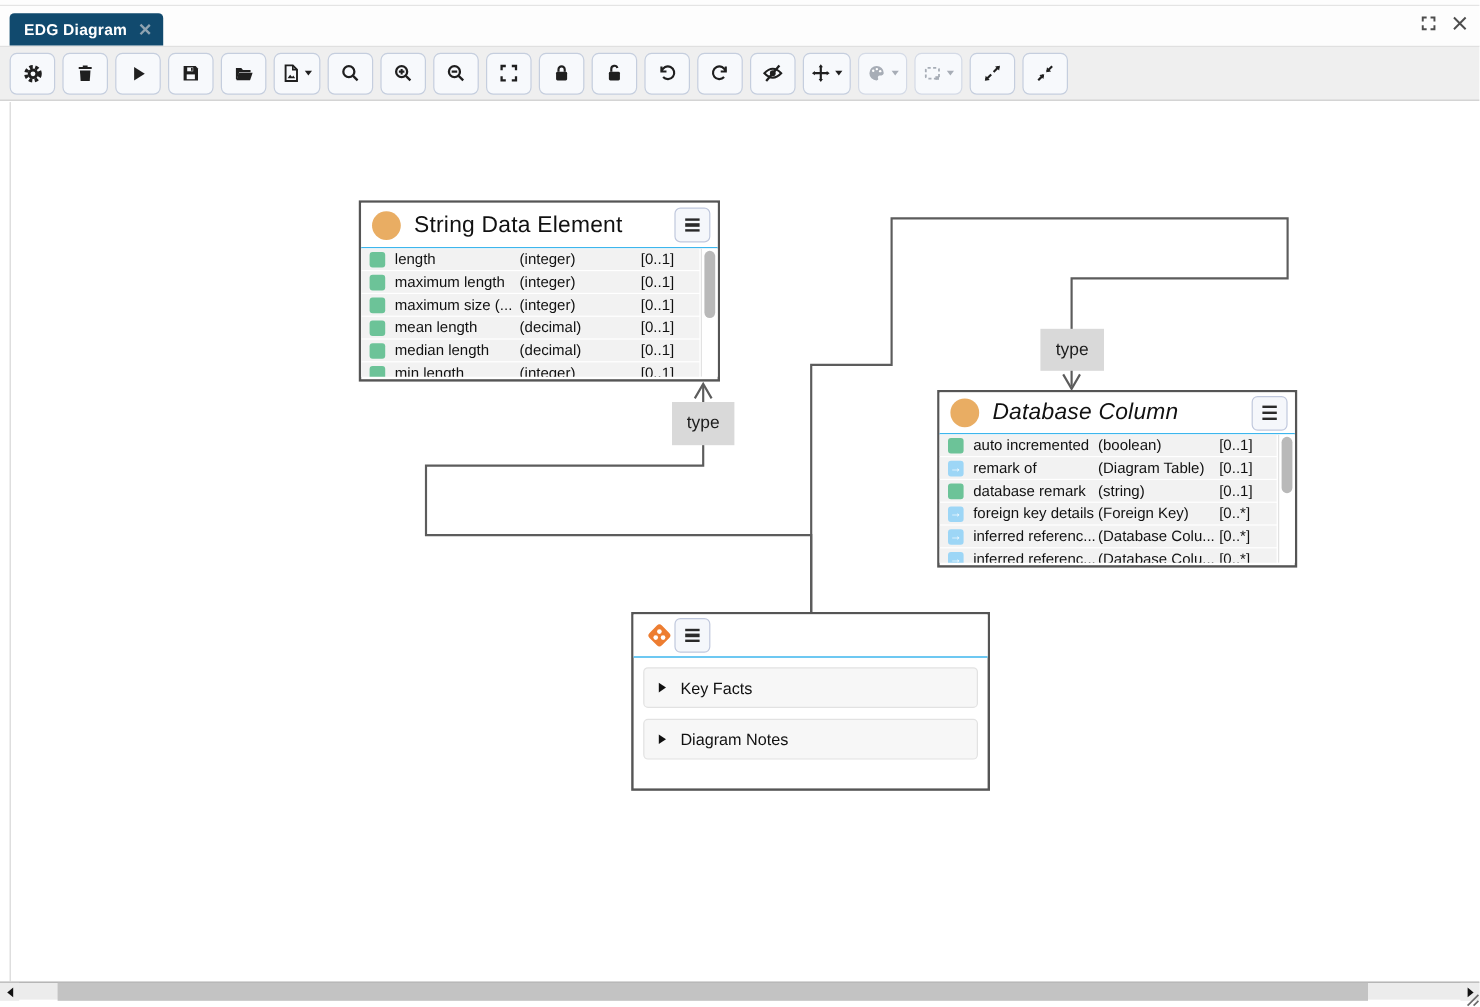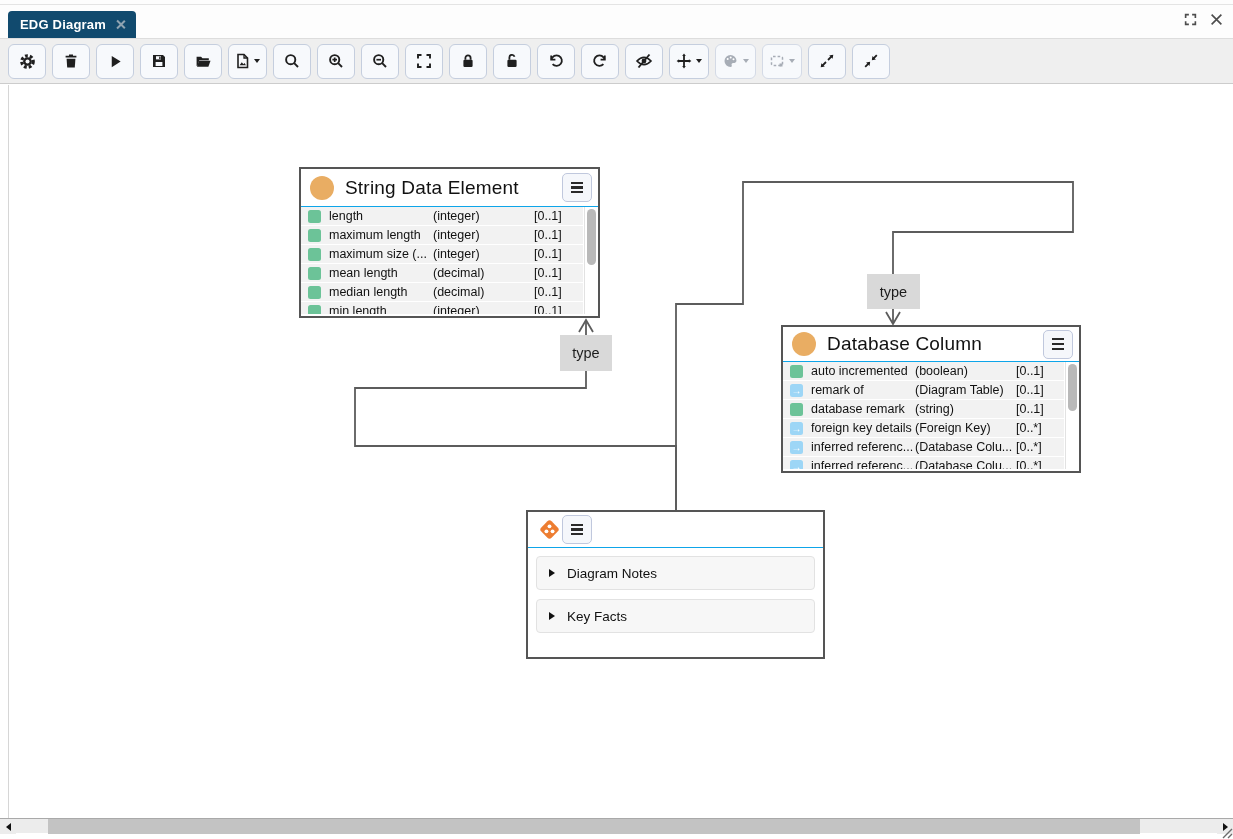--- a/index.html
+++ b/index.html
@@ -310,21 +310,21 @@
             <span class="r-card">[0..1]</span>
           </div>
         </div>
         <div class="node-vscroll">
           <div class="thumb" style="height:56px;"></div>
         </div>
       </div>
     </div>
 
     <div class="node" style="left:772px; top:240px; width:300px; height:148px;">
-      <div class="node-header" style="height:35px;">
+      <div class="node-header" style="height:35px;font-style:italic;">
         <span class="hdr-dot"></span>
         <span class="node-title">Database Column</span>
         <span class="menu-btn">
             <i></i>
             <i></i>
             <i></i>
           </span>
       </div>
       <div class="rows" style="height:107px;">
         <div class="rows-clip">
@@ -381,25 +381,25 @@
         </svg>
         <span class="menu-btn">
             <i></i>
             <i></i>
             <i></i>
           </span>
       </div>
       <div class="addr-body">
         <div class="addr-section">
           <span class="tri"></span>
-          <span>Diagram Notes</span>
+          <span>Key Facts</span>
         </div>
         <div class="addr-section">
           <span class="tri"></span>
-          <span>Key Facts</span>
+          <span>Diagram Notes</span>
         </div>
       </div>
     </div>
 
     <div class="edge-label" style="left:551px; top:250px; width:52px; height:36px;">type</div>
     <div class="edge-label" style="left:858px; top:189px; width:53px; height:35px;">type</div>
   </div>
 
   <div class="bottombar">
     <div class="hscroll">

